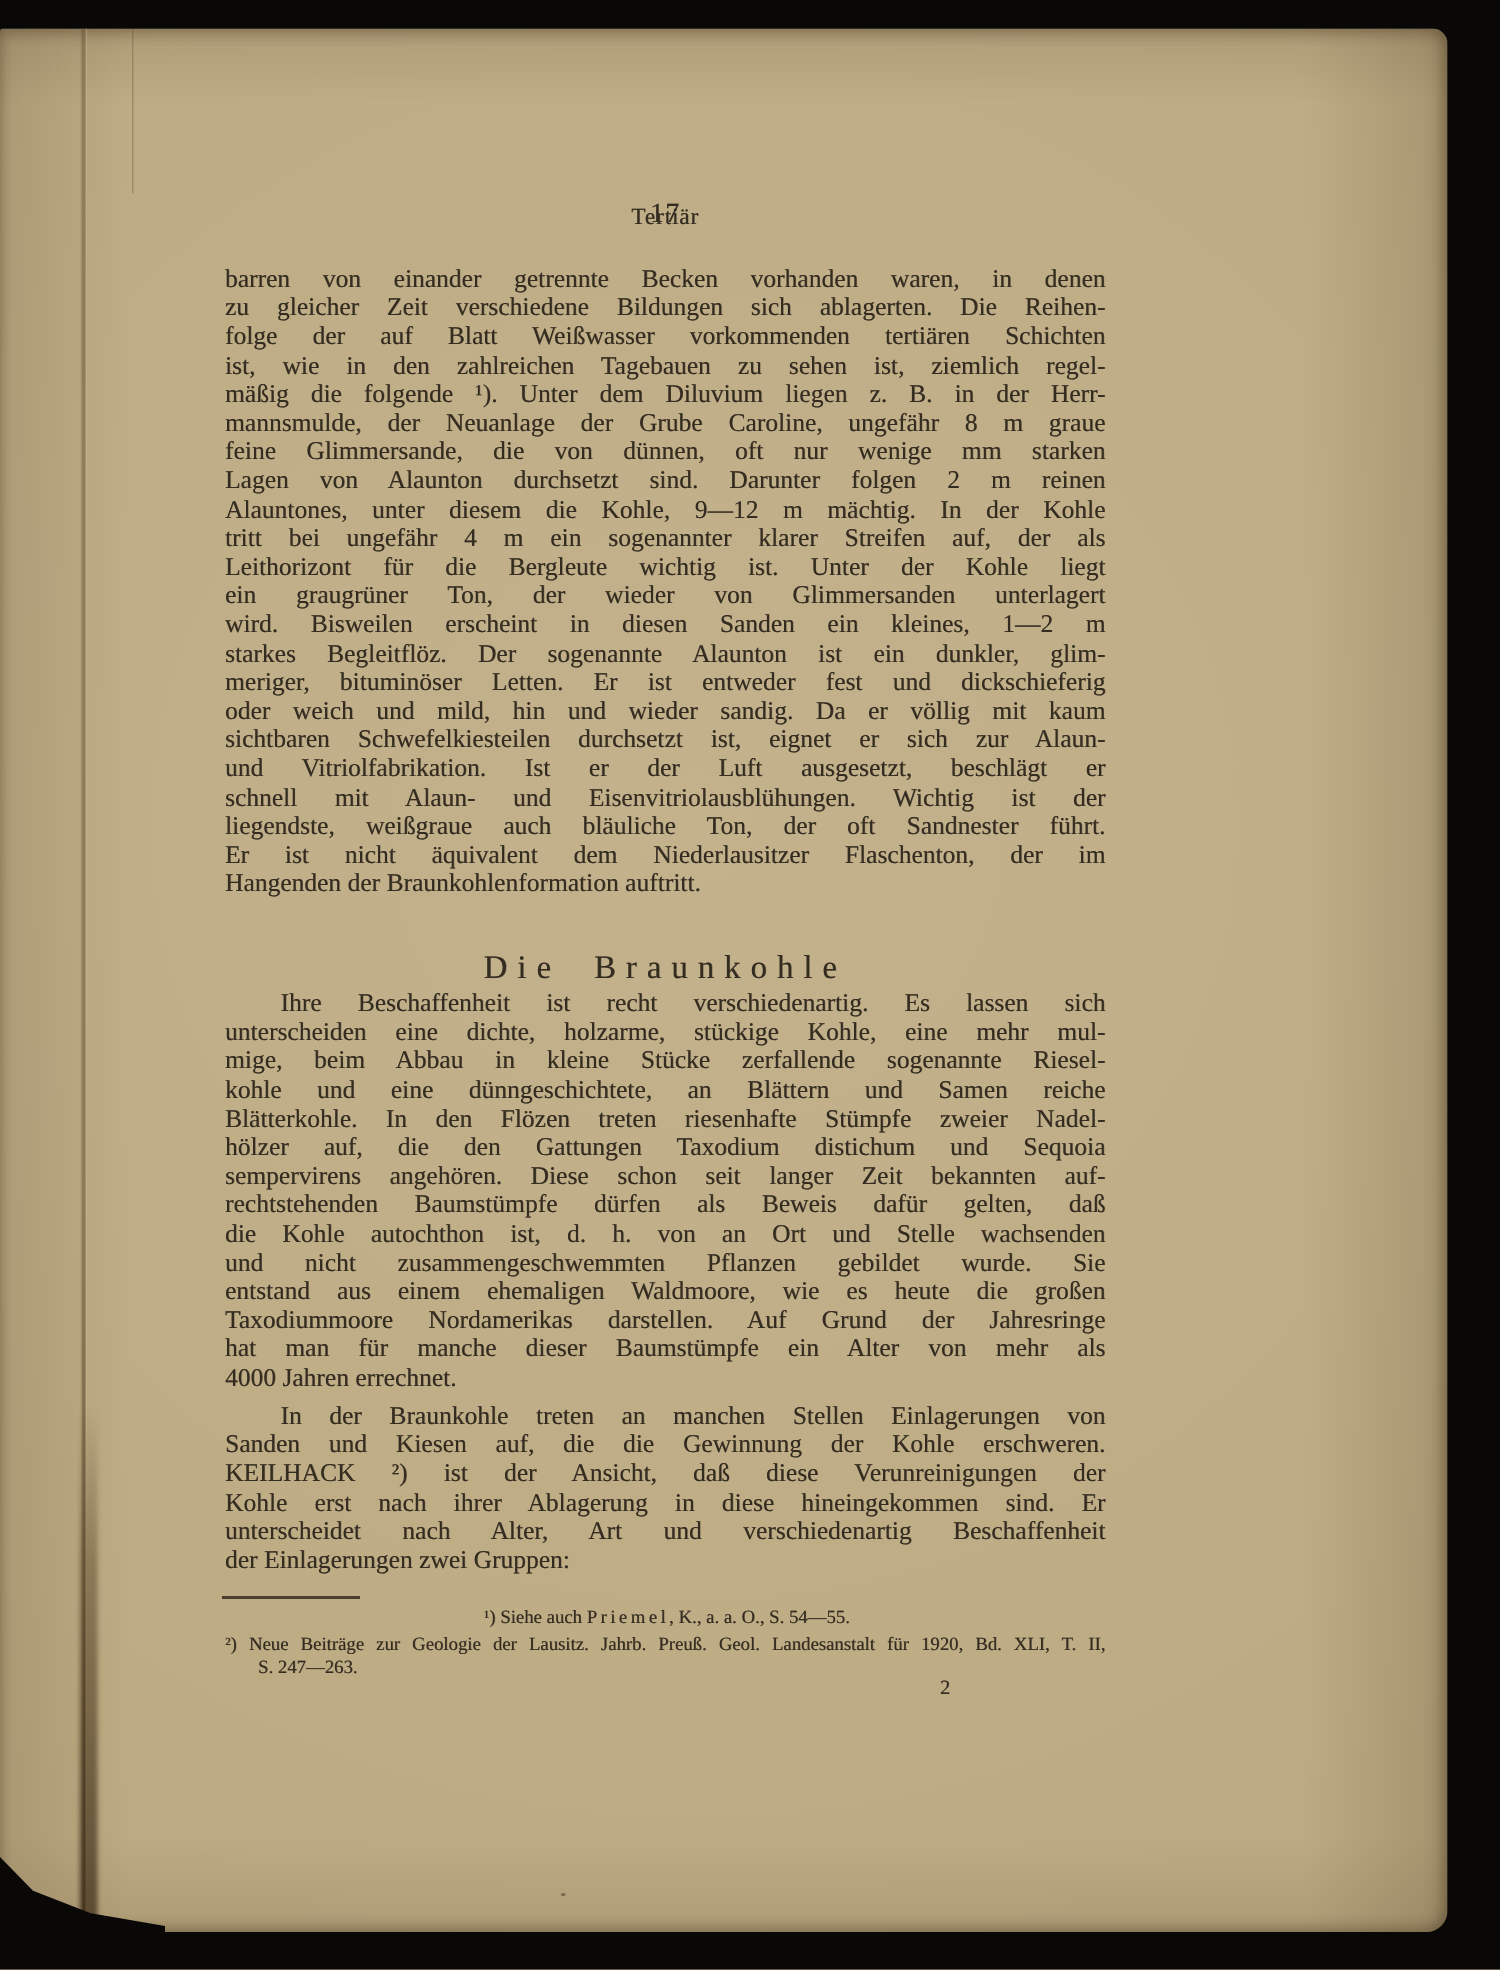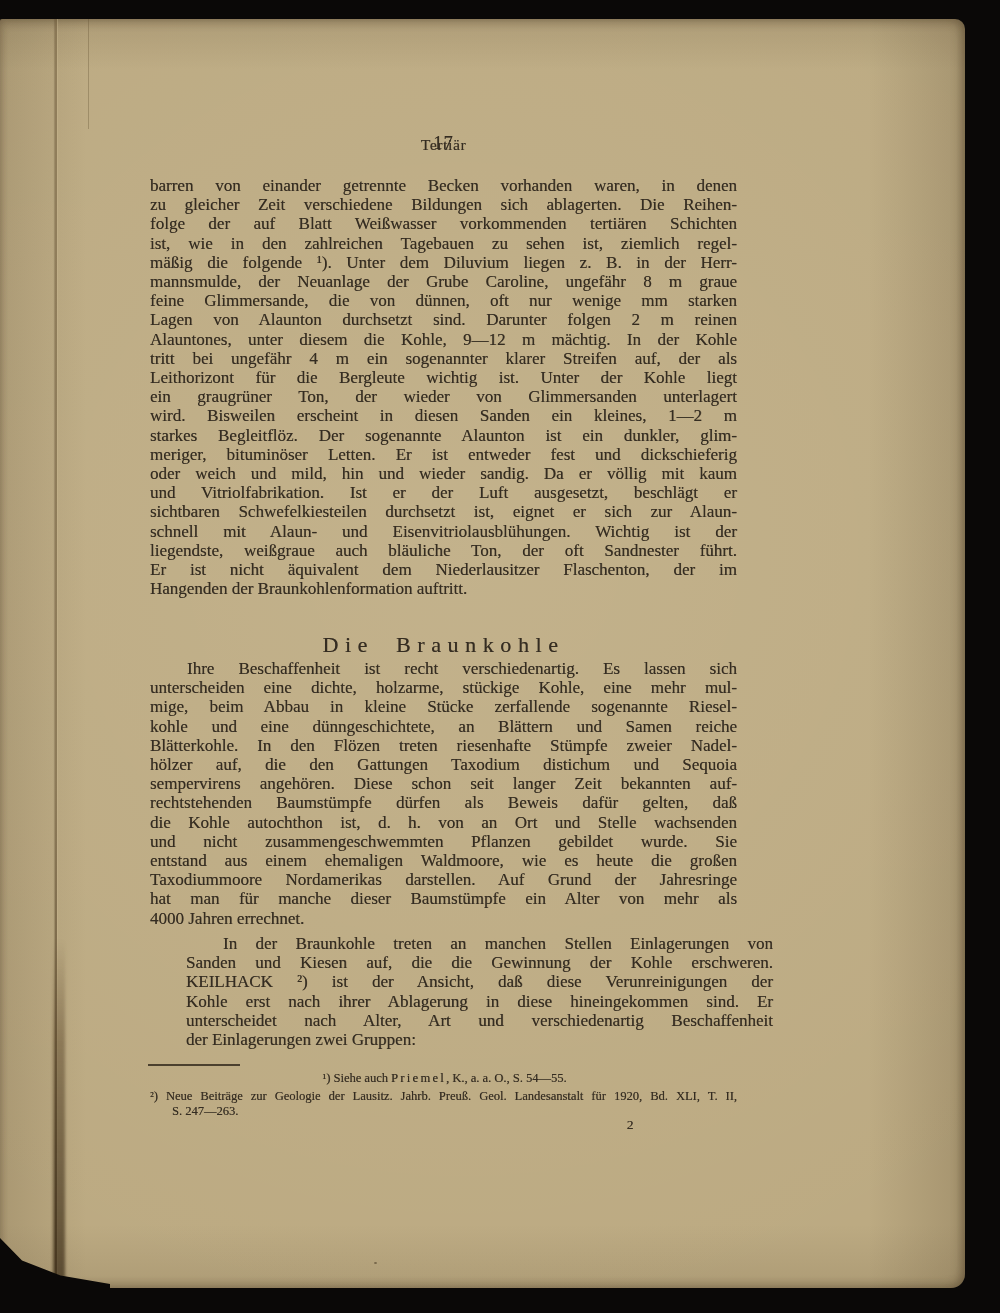--- a/index.html
+++ b/index.html
@@ -58,21 +58,21 @@
 
   .running-title { top: 117px; text-align: center; font-size: 15.5px; letter-spacing: 0.6px; }
   .page-number  { top: 114px; text-align: center; font-size: 18.5px; letter-spacing: 1px; }
 
   .para { font-size: 17px; line-height: 19.2px; }
   .para .tline { text-align: justify; text-align-last: justify; }
   .para .tline:last-child { text-align-last: left; }
   .para.indent .tline:first-child { text-indent: 37px; }
   .p1 { top: 157px; }
   .p2 { top: 640px; }
-  .p3 { top: 915px; margin-left: 36px; }
+  .p3 { top: 915px; }
 
   .section-heading {
     top: 613px; text-align: center; font-size: 22px;
     letter-spacing: 0.30em; word-spacing: 0.45em;
   }
 
   .fn-rule {
     position: absolute; left: 148px; top: 1045px; width: 92px; height: 2px;
     background: rgba(55,45,30,0.85);
   }
@@ -111,22 +111,22 @@
         <div class="tline">feine Glimmersande, die von dünnen, oft nur wenige mm starken</div>
         <div class="tline">Lagen von Alaunton durchsetzt sind. Darunter folgen 2 m reinen</div>
         <div class="tline">Alauntones, unter diesem die Kohle, 9—12 m mächtig. In der Kohle</div>
         <div class="tline">tritt bei ungefähr 4 m ein sogenannter klarer Streifen auf, der als</div>
         <div class="tline">Leithorizont für die Bergleute wichtig ist. Unter der Kohle liegt</div>
         <div class="tline">ein graugrüner Ton, der wieder von Glimmersanden unterlagert</div>
         <div class="tline">wird. Bisweilen erscheint in diesen Sanden ein kleines, 1—2 m</div>
         <div class="tline">starkes Begleitflöz. Der sogenannte Alaunton ist ein dunkler, glim-</div>
         <div class="tline">meriger, bituminöser Letten. Er ist entweder fest und dickschieferig</div>
         <div class="tline">oder weich und mild, hin und wieder sandig. Da er völlig mit kaum</div>
+        <div class="tline">sichtbaren Schwefelkiesteilen durchsetzt ist, eignet er sich zur Alaun-</div>
         <div class="tline">und Vitriolfabrikation. Ist er der Luft ausgesetzt, beschlägt er</div>
-        <div class="tline">sichtbaren Schwefelkiesteilen durchsetzt ist, eignet er sich zur Alaun-</div>
         <div class="tline">schnell mit Alaun- und Eisenvitriolausblühungen. Wichtig ist der</div>
         <div class="tline">liegendste, weißgraue auch bläuliche Ton, der oft Sandnester führt.</div>
         <div class="tline">Er ist nicht äquivalent dem Niederlausitzer Flaschenton, der im</div>
         <div class="tline">Hangenden der Braunkohlenformation auftritt.</div>
       </div>
 
     <div class="col ink section-heading" style="position:absolute;">Die Braunkohle</div>
 
     <div class="col ink para indent p2" style="position:absolute;">
         <div class="tline">Ihre Beschaffenheit ist recht verschiedenartig. Es lassen sich</div>

